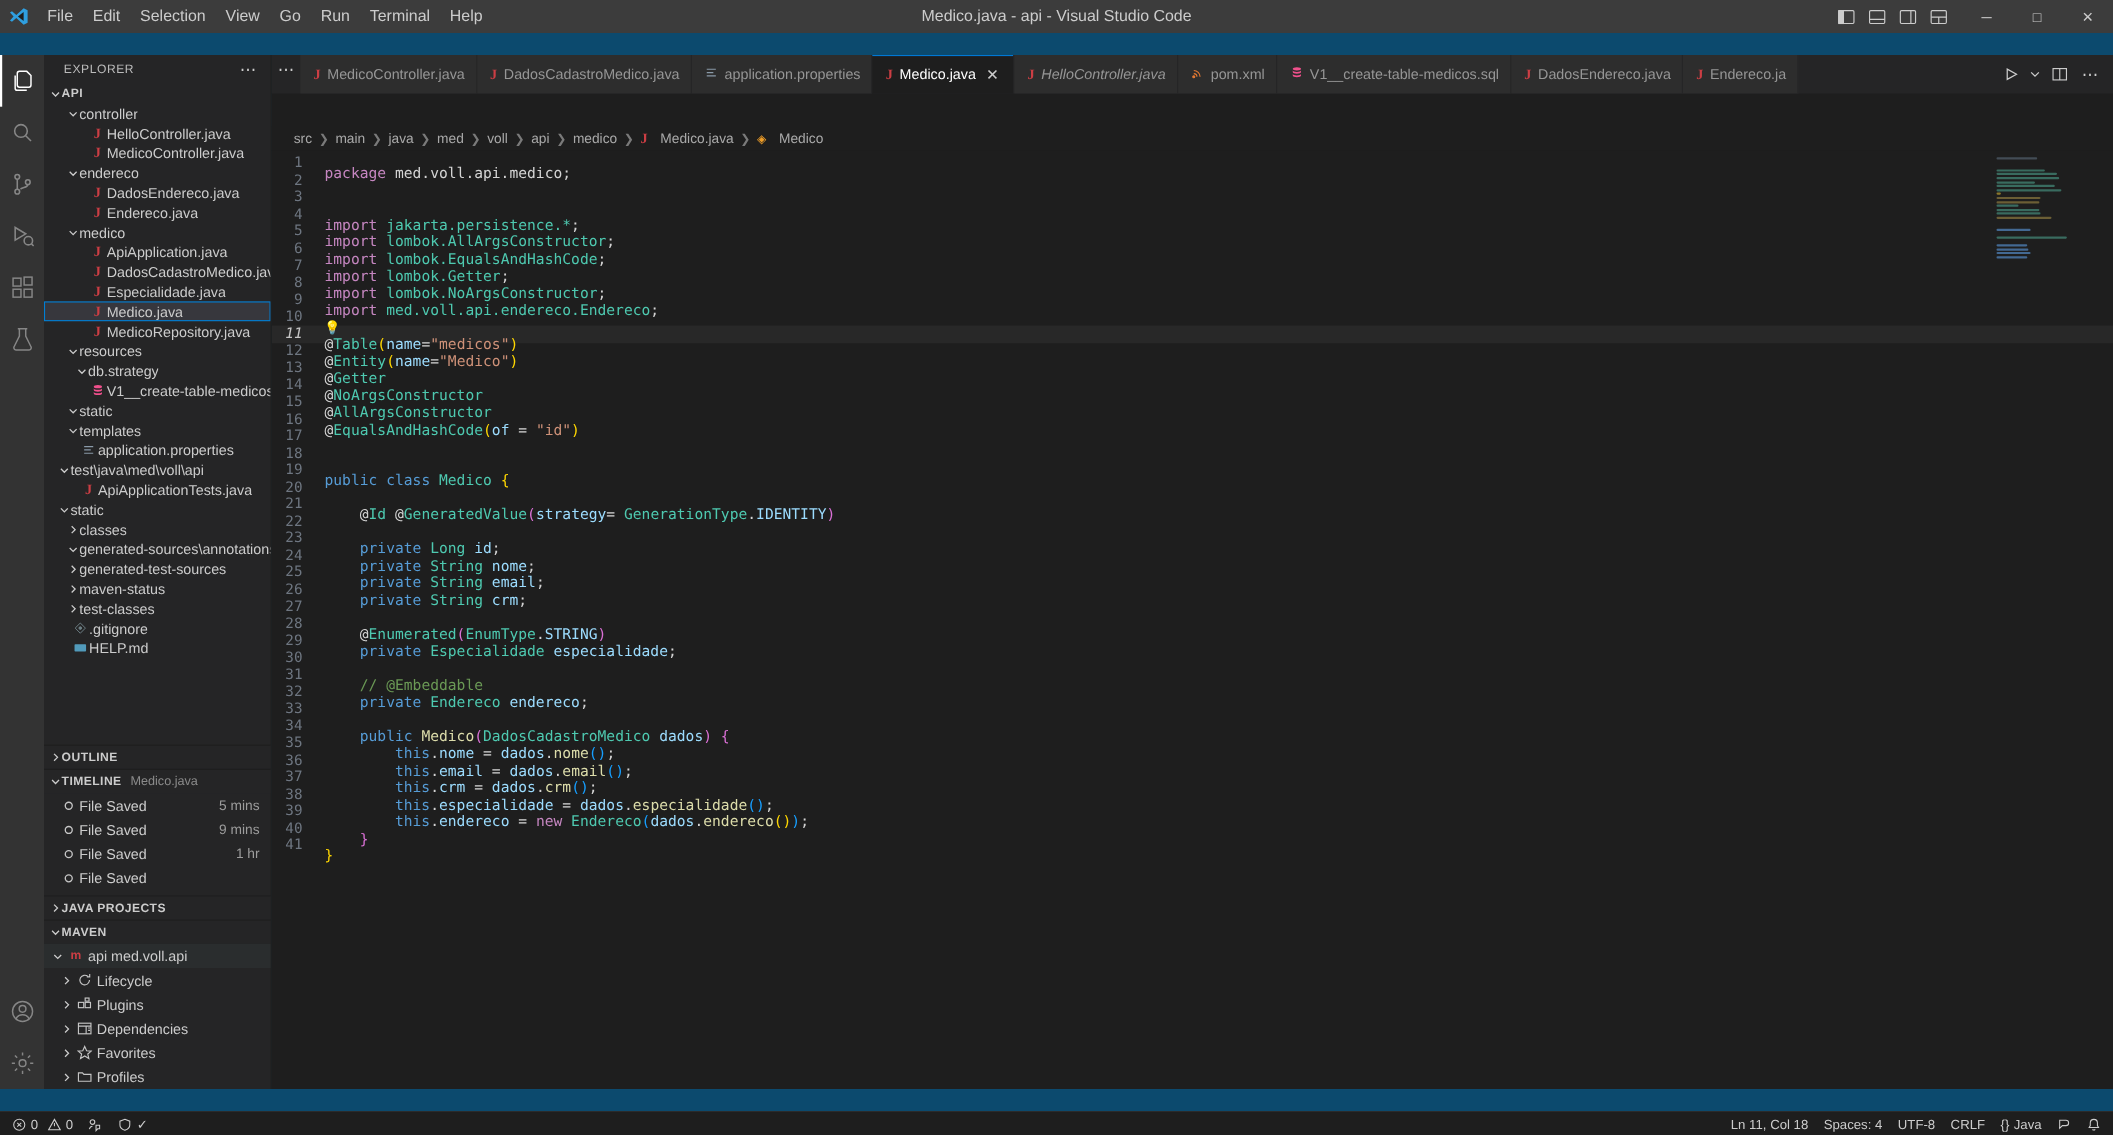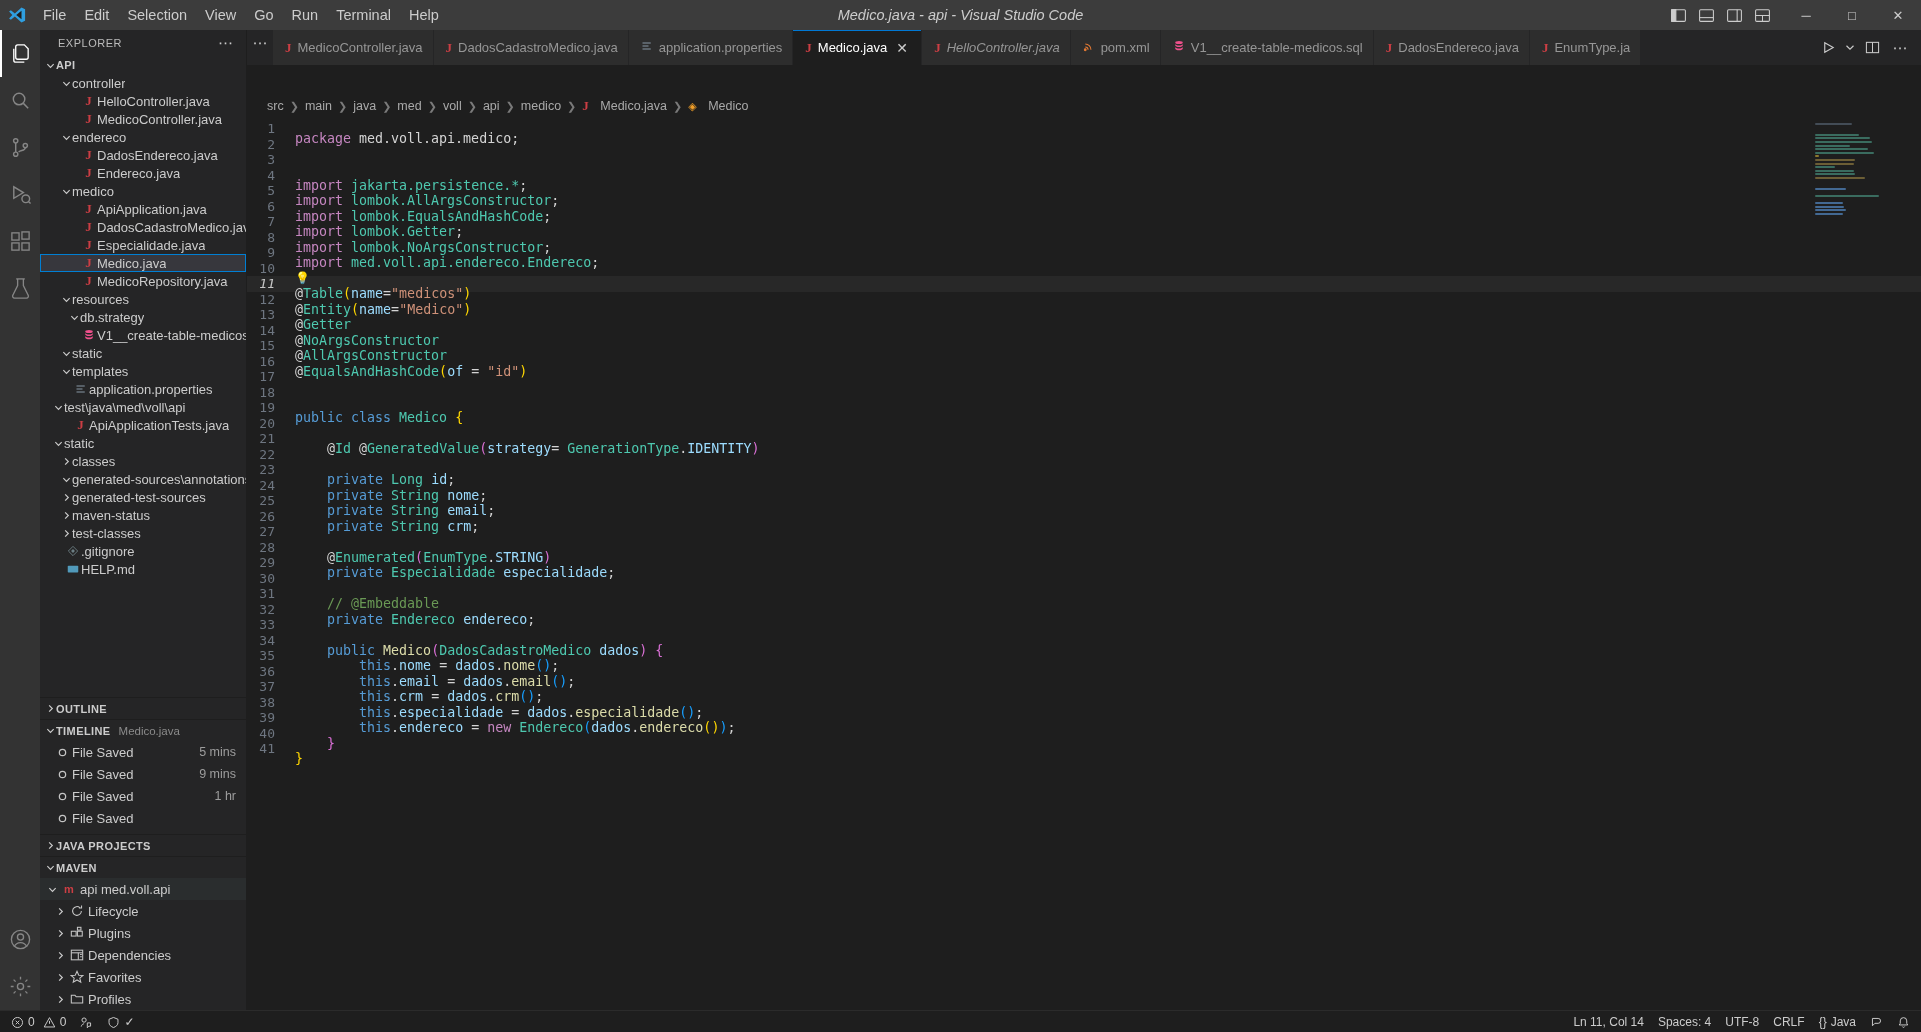--- a/index.html
+++ b/index.html
@@ -3,34 +3,34 @@
 <meta charset="utf-8">
 <style>
   * { box-sizing: border-box; margin: 0; padding: 0; }
   html, body {
     width: 1921px; height: 1032px;
     background: #1e1e1e;
     font-family: "Liberation Sans", sans-serif;
     color: #cccccc;
     overflow: hidden;
   }
-  .app { width: 1921px; height: 1032px; display: flex; flex-direction: column; background:#0c4a6e; }
+  .app { width: 1921px; height: 1032px; display: flex; flex-direction: column; background:#0c4a6e;gap:20px; }
 
   
   .titlebar {
     height: 30px; flex: 0 0 30px; background: #3c3c3c;
     display: flex; align-items: center; position: relative; font-size: 14px;
   }
   .vscode-logo { width: 34px; display:flex; align-items:center; justify-content:center; }
   .vscode-logo svg { width: 18px; height: 18px; }
   .menu { display: flex; align-items: center; gap: 0px; }
   .menu-item { padding: 3px 9px; font-size: 14.5px; color: #cccccc; cursor: default; }
   .win-title {
     position: absolute; left: 0; right: 0; text-align: center;
-    font-size: 14.5px; color: #cccccc; pointer-events: none; font-style: italic;
+    font-size: 14.5px; color: #cccccc; pointer-events: none;
   }
   .titlebar-right { margin-left: auto; display: flex; align-items: center; height: 30px; }
   .layout-icons { display:flex; align-items:center; gap: 2px; padding-right: 8px;}
   .layout-icons .li { width: 26px; height: 26px; display:flex; align-items:center; justify-content:center; }
   .win-ctrl { width: 46px; height: 30px; display: flex; align-items: center; justify-content: center; font-size: 13px; color:#cccccc;}
 
   
   .body { flex: 1 1 auto; display: flex; min-height: 0; }
 
   
@@ -739,21 +739,21 @@
                   <path d="M3 9.4v2.2c0 1.1 2.2 2 5 2s5-.9 5-2V9.4c0 1.1-2.2 2-5 2s-5-.9-5-2z"></path>
                 </svg></span>
               <span class="tname">V1__create-table-medicos.sql</span>
             </div>
             <div class="tab">
               <span class="java-i">J</span>
               <span class="tname">DadosEndereco.java</span>
             </div>
             <div class="tab">
               <span class="java-i">J</span>
-              <span class="tname">EnumType.ja</span>
+              <span class="tname">Endereco.ja</span>
             </div>
           </div>
         <div class="tabbar-actions">
           <div class="tba">
             <svg viewBox="0 0 16 16" fill="none" stroke="#cccccc" stroke-width="1.2">
                 <polygon points="4,3 4,13 13,8"></polygon>
               </svg>
           </div>
           <div class="tba" style="width:14px;">
             <svg viewBox="0 0 16 16" fill="none" stroke="#cccccc" stroke-width="1.3">
@@ -854,21 +854,21 @@
     <div class="sb-item">
       <span class="sb-ico">
         <svg viewBox="0 0 16 16" fill="none" stroke="#cccccc" stroke-width="1.2">
             <path d="M8 1.8 L13.5 4 v4.2c0 3-2.6 5-5.5 6-2.9-1-5.5-3-5.5-6V4z"></path>
           </svg>
       </span>
       <span style="font-size:12px;">✓</span>
     </div>
 
     <div class="sb-right">
-      <div class="sb-item">Ln 11, Col 14</div>
+      <div class="sb-item">Ln 11, Col 18</div>
       <div class="sb-item">Spaces: 4</div>
       <div class="sb-item">UTF-8</div>
       <div class="sb-item">CRLF</div>
       <div class="sb-item">
         <span style="font-size:12px;color:#cccccc;">{}</span>
         <span>Java</span>
       </div>
       <div class="sb-item">
         <span class="sb-ico">
           <svg viewBox="0 0 16 16" fill="none" stroke="#cccccc" stroke-width="1.2">

